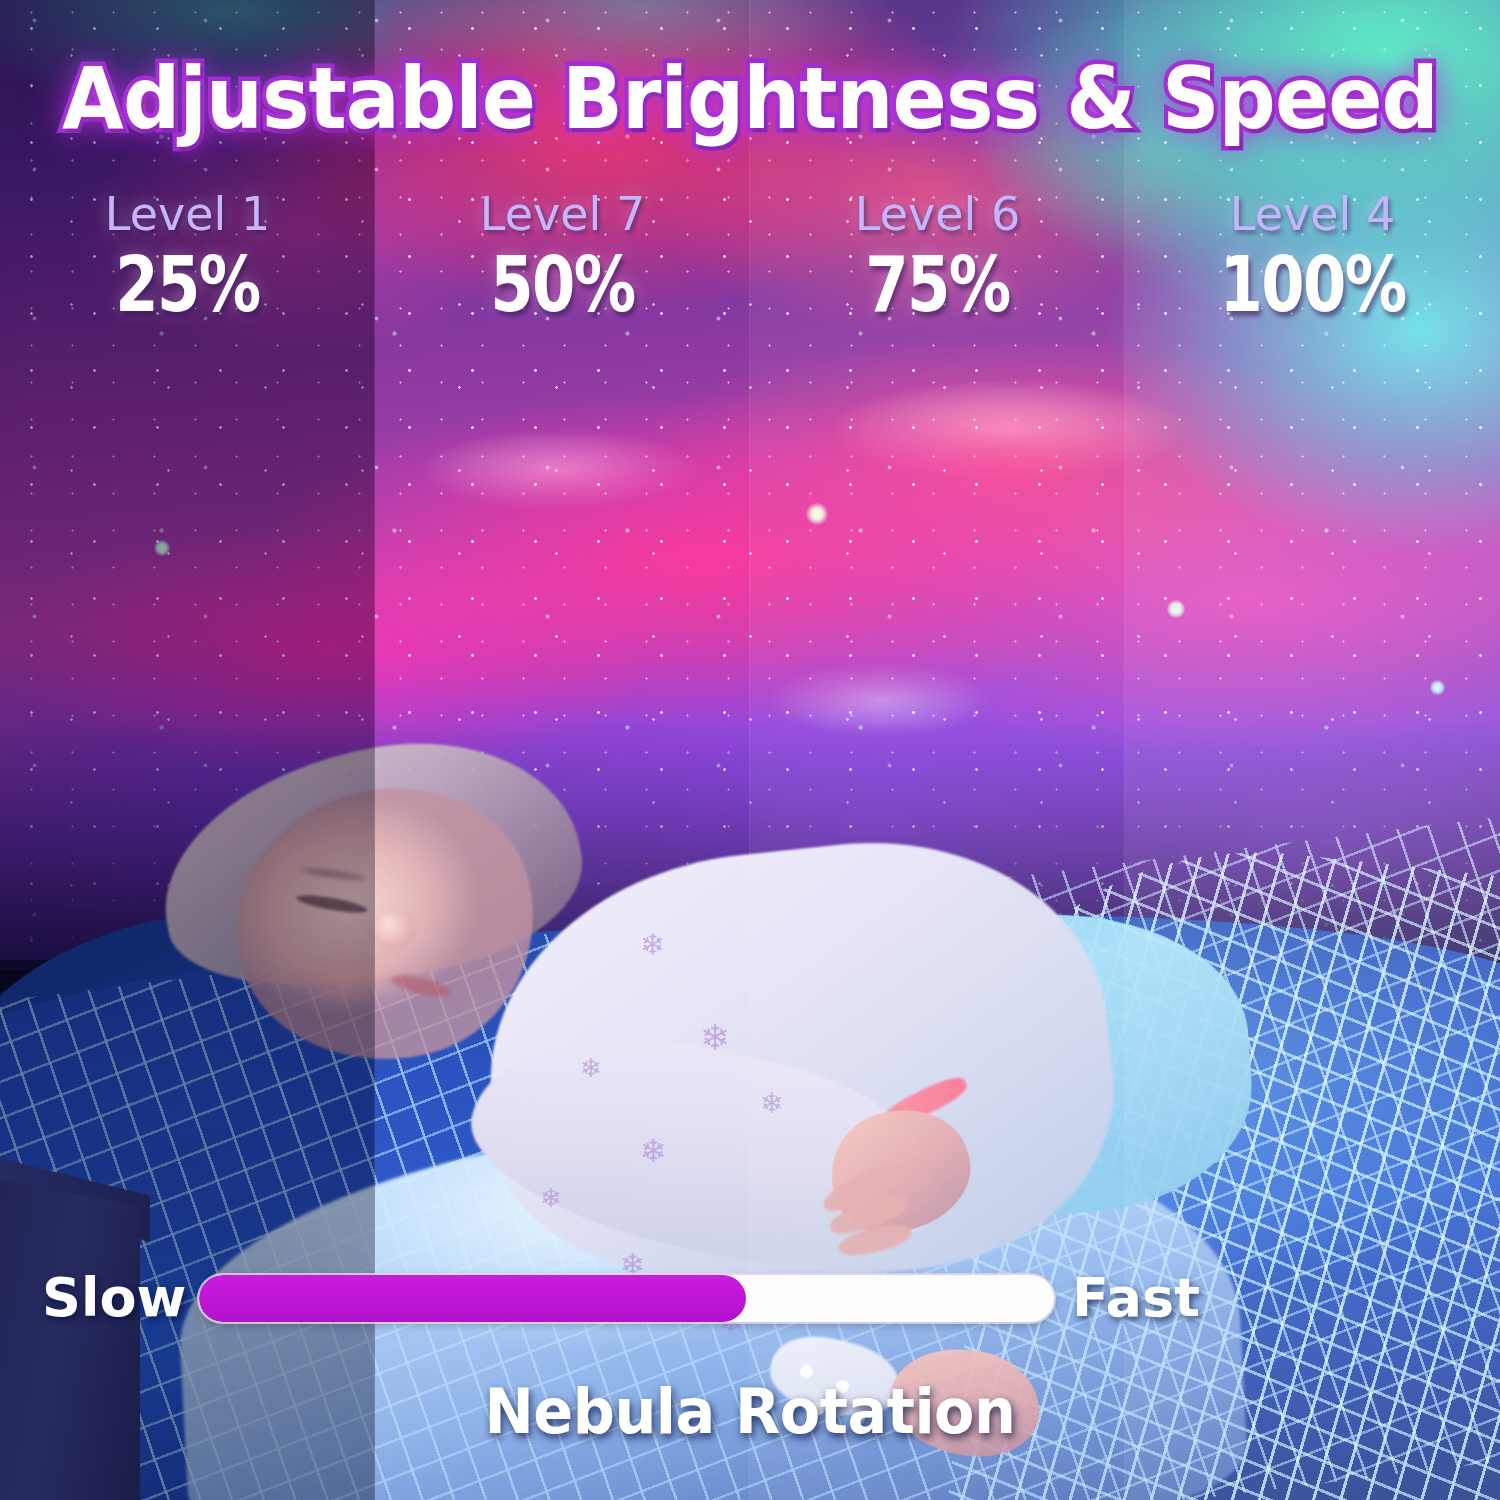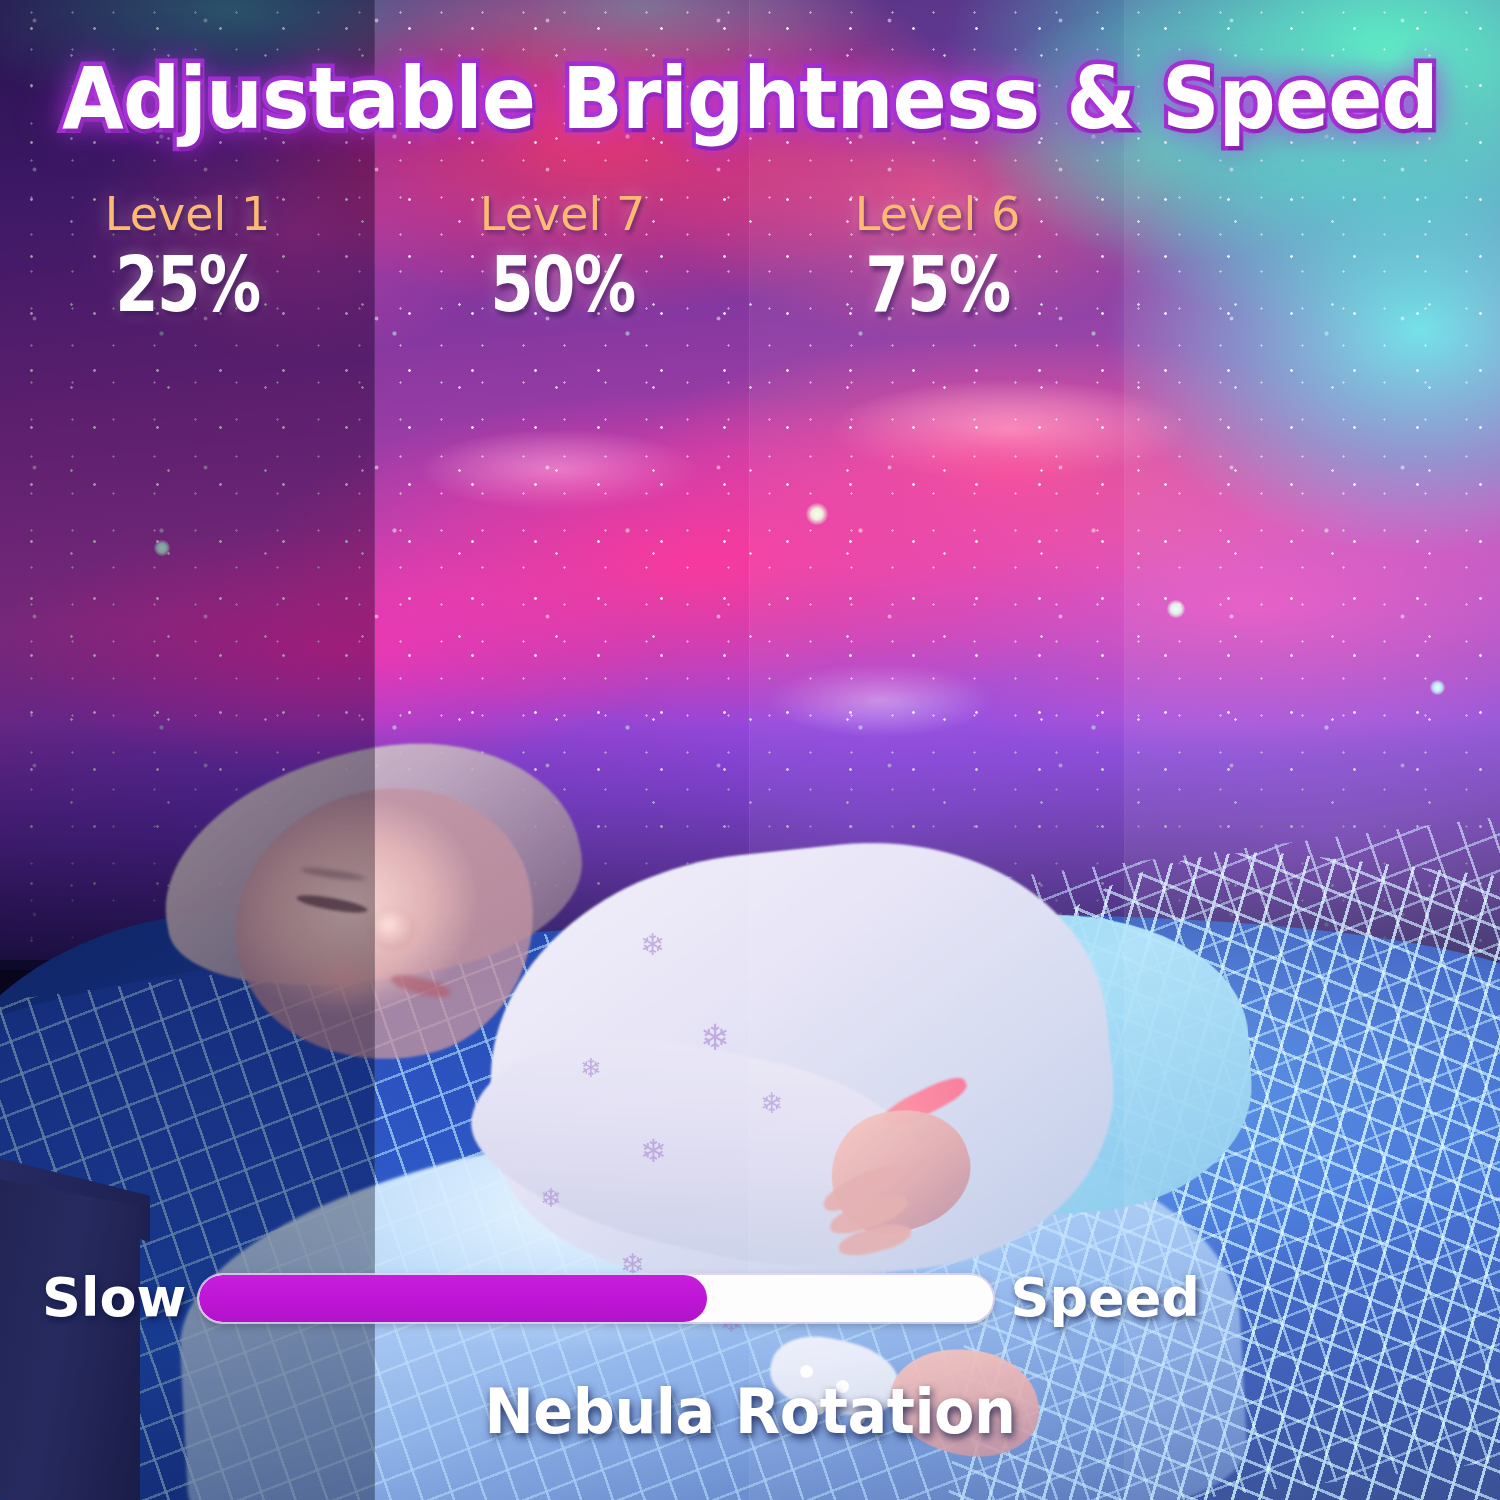--- a/index.html
+++ b/index.html
@@ -295,21 +295,21 @@
        3px 4px 0 rgba(90,20,120,.55);
   }
 
   .levels {
     position:absolute; left:0; top:190px; width:1500px;
     display:flex;
   }
   .level-col { width:375px; text-align:center; }
   .level-name {
     font-size:46px;
-    color:#fdba74;
+    color:#c4b5fd;
     font-family:"DejaVu Sans", sans-serif;
     text-shadow:2px 3px 5px rgba(40,10,70,.55), 0 0 16px rgba(255,255,255,.35);
     line-height:1.05;
   }
   .level-pct {
     margin-top:8px;
     font-size:76px;
     font-weight:bold;
     color:#ffffff;
     font-family:"DejaVu Sans", sans-serif;
@@ -453,26 +453,30 @@
         <div class="level-pct">25%</div>
       </div>
       <div class="level-col">
         <div class="level-name">Level 7</div>
         <div class="level-pct">50%</div>
       </div>
       <div class="level-col">
         <div class="level-name">Level 6</div>
         <div class="level-pct">75%</div>
       </div>
+      <div class="level-col">
+        <div class="level-name">Level 4</div>
+        <div class="level-pct">100%</div>
+      </div>
     </div>
 
     <div class="slider-row">
       <div class="slow-label">Slow</div>
       <div class="track" id="speed-track" style="background: rgb(253, 253, 253);">
         <div class="fill" id="speed-fill" style="width: 64%;"></div>
       </div>
-      <div class="fast-label">Speed</div>
+      <div class="fast-label">Fast</div>
     </div>
 
     <div class="caption">Nebula Rotation</div>
   </div>
 
 </div>
 
 </body></html>

